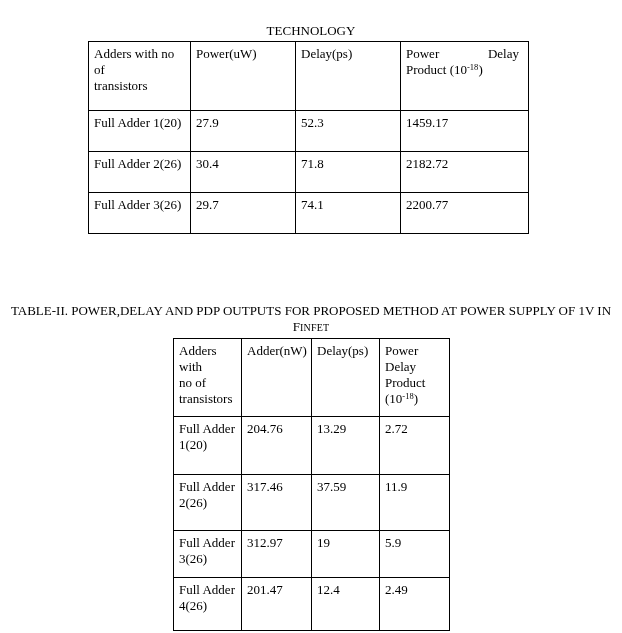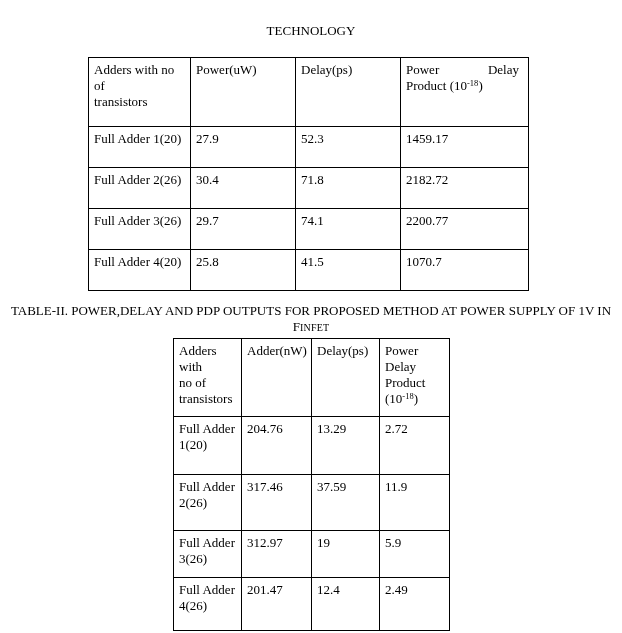--- a/index.html
+++ b/index.html
@@ -24,21 +24,21 @@
   #caption1 { top: 7px; }
   #caption2 { top: 303px; }
   .sc { font-size: 10px; letter-spacing: 0.2px; }
 
   table.datatable {
     position: absolute;
     border-collapse: collapse;
     table-layout: fixed;
     background: #ffffff;
   }
-  #table1 { left: 88px; top: 57px; width: 440px; border-radius: 23px; }
+  #table1 { left: 88px; top: 41px; width: 440px; border-radius: 23px; }
   #table2 { left: 173px; top: 338px; width: 276px; }
 
   .datatable td {
     border: 1px solid #000000;
     vertical-align: top;
     padding: 4px 5px 2px 5px;
     font-size: 13px;
     line-height: 16px;
     overflow: hidden;
   }
@@ -109,26 +109,20 @@
       <td>30.4</td>
       <td>71.8</td>
       <td>2182.72</td>
     </tr>
     <tr class="drow">
       <td>Full Adder 3(26)</td>
       <td>29.7</td>
       <td>74.1</td>
       <td>2200.77</td>
     </tr>
-    <tr class="drow">
-      <td>Full Adder 4(20)</td>
-      <td>25.8</td>
-      <td>41.5</td>
-      <td>1070.7</td>
-    </tr>
   </tbody>
     </table>
 
   <div class="caption" id="caption2">
     <span>TABLE-II. POWER,DELAY AND PDP OUTPUTS FOR PROPOSED METHOD AT POWER SUPPLY OF 1V IN F</span><span class="sc">INFET</span><br>
     <span>TECHNOLOGY</span>
   </div>
 
   <table class="datatable" id="table2">
     <colgroup>

